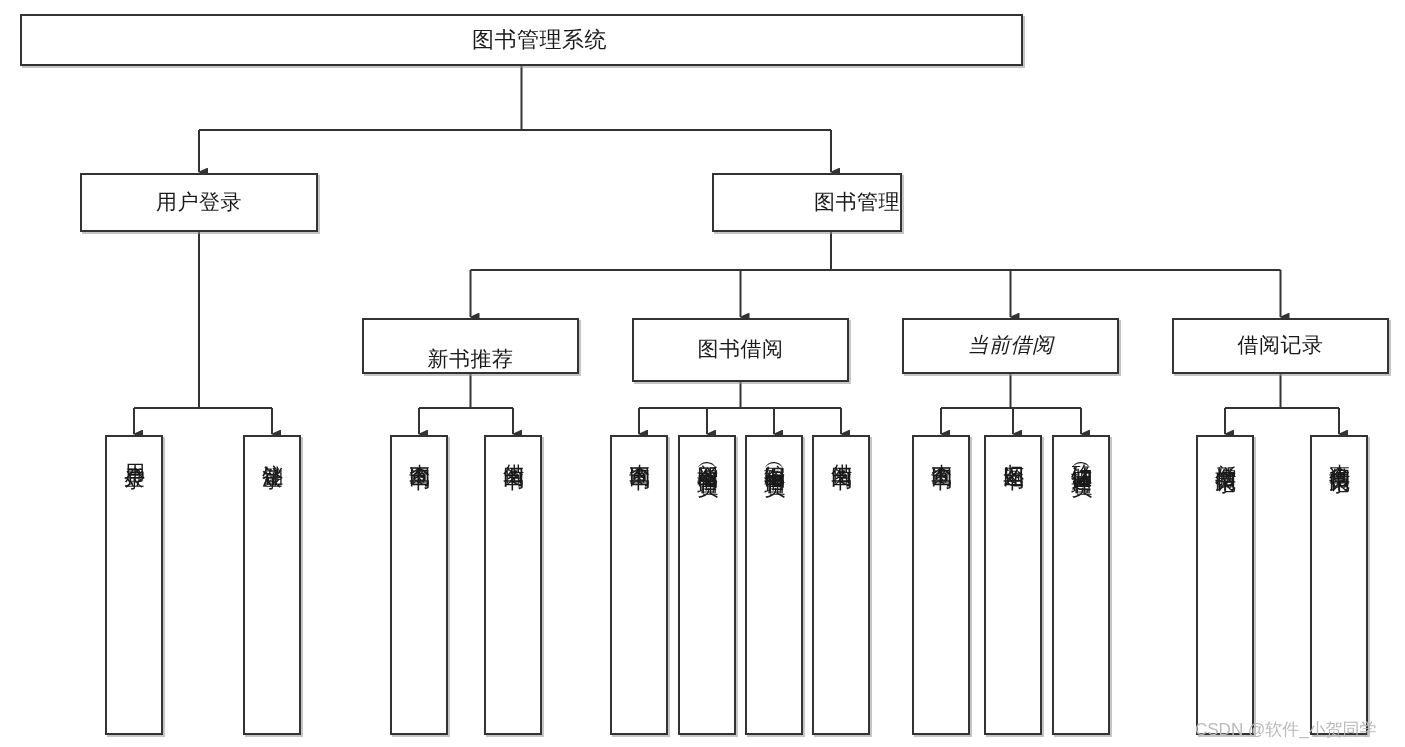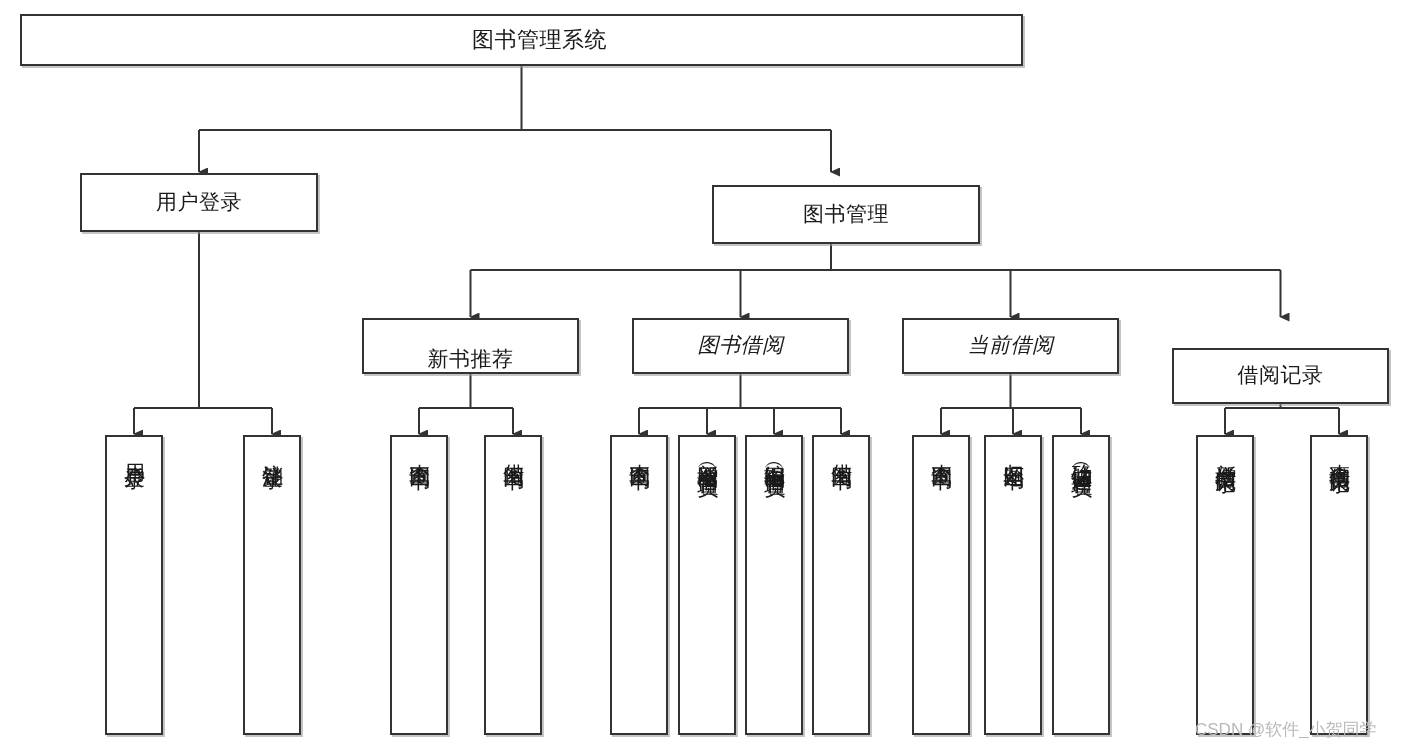--- a/index.html
+++ b/index.html
@@ -112,33 +112,33 @@
         <line x1="1339" y1="408" x2="1339" y2="434" stroke="#333333" stroke-width="2" marker-end="url(#arrowhead)"></line>
       </g>
   </svg>
   <div id="node-layer">
       <div class="node horiz root" style="left: 20px; top: 14px; width: 1003px; height: 52px;">
         <span class="label">图书管理系统</span>
       </div>
       <div class="node horiz" style="left: 80px; top: 173px; width: 238px; height: 59px;">
         <span class="label">用户登录</span>
       </div>
-      <div class="node horiz" style="left: 712px; top: 185px; width: 268px; height: 59px;">
+      <div class="node horiz" style="left: 712px; top: 173px; width: 190px; height: 59px; justify-content: flex-end;">
         <span class="label">图书管理</span>
       </div>
       <div class="node horiz" style="left: 362px; top: 318px; width: 217px; height: 56px; align-items: flex-end;">
         <span class="label">新书推荐</span>
       </div>
-      <div class="node horiz" style="left: 632px; top: 318px; width: 217px; height: 56px; font-style: italic;">
+      <div class="node horiz" style="left: 632px; top: 318px; width: 217px; height: 64px;">
         <span class="label">图书借阅</span>
       </div>
       <div class="node horiz" style="left: 902px; top: 318px; width: 217px; height: 56px; font-style: italic;">
         <span class="label">当前借阅</span>
       </div>
-      <div class="node horiz" style="left: 1172px; top: 318px; width: 217px; height: 56px; margin-top: 30px;">
+      <div class="node horiz" style="left: 1172px; top: 318px; width: 217px; height: 56px;">
         <span class="label">借阅记录</span>
       </div>
       <div class="node vert" style="left: 105px; top: 435px; width: 58px; height: 300px;">
         <span class="label">用户登录</span>
       </div>
       <div class="node vert" style="left: 243px; top: 435px; width: 58px; height: 300px;">
         <span class="label">注销登录</span>
       </div>
       <div class="node vert" style="left: 390px; top: 435px; width: 58px; height: 300px;">
         <span class="label">查询图书</span>

